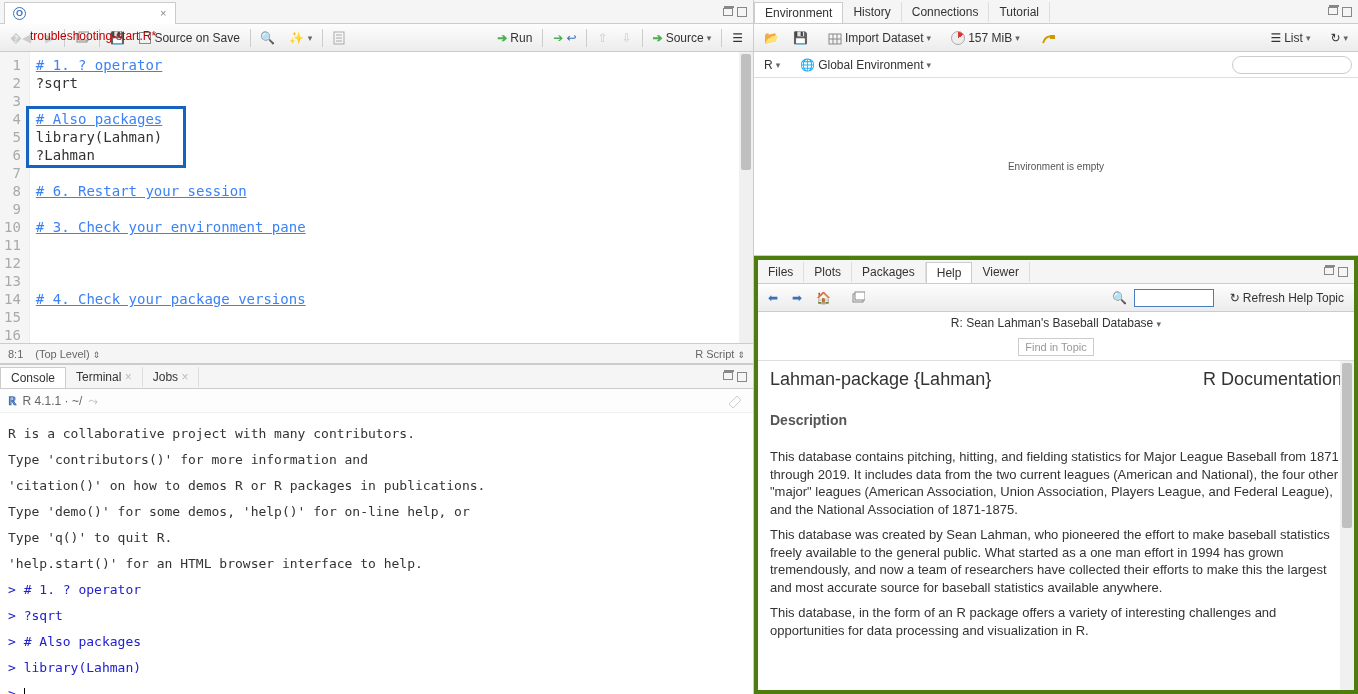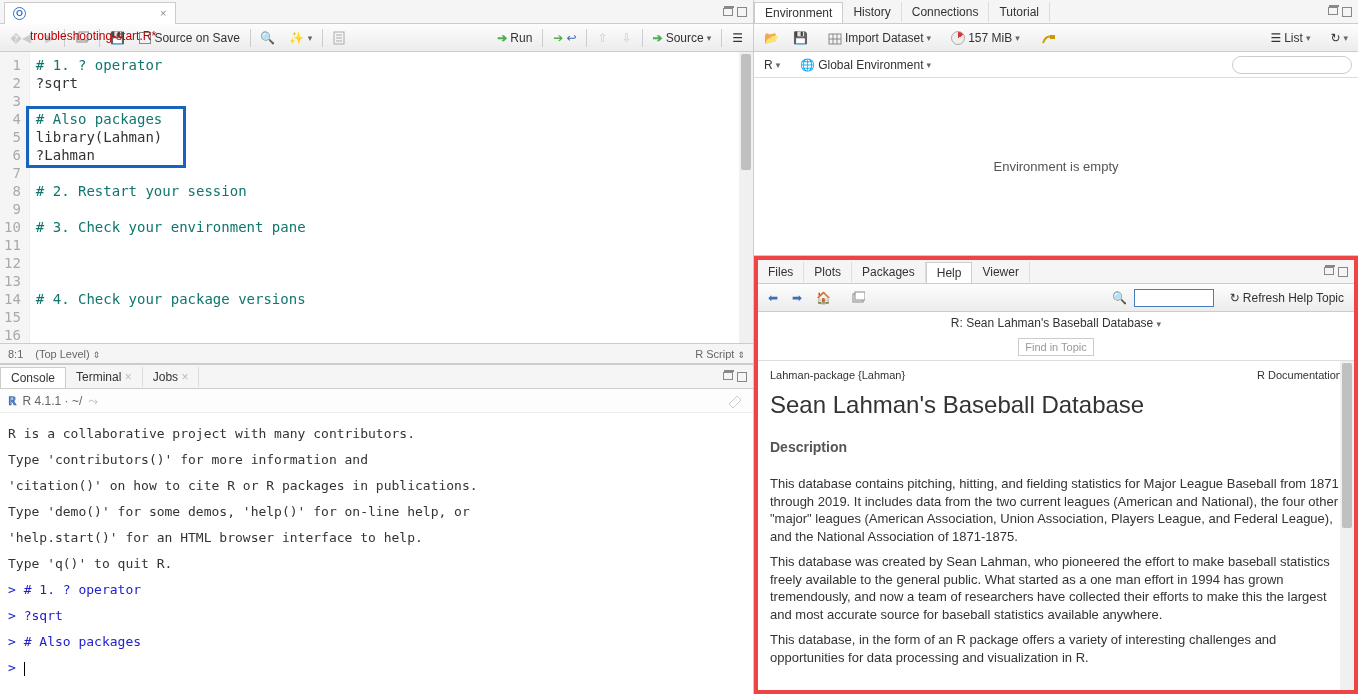--- a/index.html
+++ b/index.html
@@ -22,62 +22,62 @@
 .run-arrow { color: #4caf50; font-weight: bold; }
 .chk { width: 12px; height: 12px; border: 1px solid #888; display: inline-block; }
 .right-push { margin-left: auto; display: flex; gap: 6px; align-items: center; }
 
 
 .editor { display: flex; flex: 1; overflow: hidden; position: relative; font-family: "Lucida Console", Monaco, monospace; font-size: 14px; }
 .gutter { background: #f5f5f5; color: #aaa; text-align: right; padding: 4px 8px 4px 4px; border-right: 1px solid #eee; user-select: none; }
 .gutter div { height: 18px; line-height: 18px; }
 .code { padding: 4px 6px; position: relative; flex: 1; }
 .code-line { height: 18px; line-height: 18px; white-space: pre; }
-.comment { color: #0f766e; }
+.comment { color: #3b82f6; text-decoration: underline; }
 .highlight-box { position: absolute; border: 3px solid #1565c0; pointer-events:none; }
 .scrollbar-v { position: absolute; right: 0; top: 0; width: 14px; height: 100%; background: #f0f0f0; }
 .scrollbar-thumb { background: #c0c0c0; border-radius: 2px; margin: 2px; }
 
 
 .status-line { display: flex; align-items: center; background: #f5f5f5; border-top: 1px solid #ccc; height: 20px; padding: 0 8px; font-size: 11px; color: #666; }
 .status-line .r { margin-left: auto; }
 
 
 .console-pane { flex: 1; display: flex; flex-direction: column; border-top: 1px solid #ccc; }
 .console-info { display: flex; align-items: center; gap: 6px; padding: 3px 8px; background:#fdfdfd; border-bottom: 1px solid #eee; color:#666; font-size:12px; }
 .console-body { flex: 1; padding: 4px 8px; font-family: "Lucida Console", Monaco, monospace; font-size: 13px; overflow: hidden; position:relative;}
 .console-body .prompt { color: #2020d0; }
 .console-body div { line-height: 18px; white-space: pre; margin-top: 8px; }
 .cursor { border-left: 1px solid #000; height: 14px; display: inline-block; vertical-align: middle; }
 
 
 .pane { display: flex; flex-direction: column; border-bottom: 1px solid #ccc; }
 .env-pane { height: 256px; }
-.help-pane { flex: 1; border: 4px solid #ef4444;}
+.help-pane { flex: 1; border: 4px solid #4d7c0f;}
 .pane-tabs { display: flex; align-items: center; background:#f5f5f5; border-bottom:1px solid #ccc; height:24px; position:relative; }
 .pane-tabs .ptab { padding: 3px 10px; border-right: 1px solid #ddd; font-size: 12px; cursor: pointer; }
 .pane-tabs .ptab.active { background: #fff; border-top: 1px solid #ccc; border-left:1px solid #ccc; border-right:1px solid #ccc; margin-bottom:-1px; }
 .pane-right-icons { margin-left: auto; margin-right:6px; display:flex; gap:4px; }
 
 .env-toolbar { display:flex; align-items:center; gap:6px; padding: 3px 6px; background: linear-gradient(#fdfdfd,#ececec); border-bottom:1px solid #ccc; height:28px; font-size:12px; }
 .env-sub { display:flex; align-items:center; gap:6px; padding: 3px 6px; border-bottom:1px solid #ddd; height:26px; font-size:12px;}
 .searchbox { border:1px solid #ccc; border-radius: 10px; padding: 2px 8px 2px 22px; font-size:11px; width: 120px; height:18px; position:relative; background:#fff;}
 .searchbox-wrap { position: relative; margin-left: auto; }
 .searchbox-wrap .mag { position:absolute; left:6px; top:2px; color:#aaa; font-size:11px;}
-.env-body { flex:1; display:flex; align-items:center; justify-content:center; color:#555; font-size:13px;}
+.env-body { flex:1; display:flex; align-items:center; justify-content:center; color:#555; font-size:10px;}
 
 .help-toolbar { display:flex; align-items:center; gap:6px; padding: 3px 6px; background: linear-gradient(#fdfdfd,#ececec); border-bottom:1px solid #ccc; height:28px; font-size:12px;}
 .help-toolbar input[type="text"] { border:1px solid #4a7dbb; height:18px; width:80px; font-size:11px; padding:0 3px;}
 .help-crumb { display:flex; align-items:center; gap:8px; padding: 4px 8px; border-bottom:1px solid #ddd; font-size:12px;flex-direction:column;}
 .findtopic { border:1px solid #ccc; color:#999; padding:2px 6px; font-size:11px;}
 .help-body { flex:1; padding: 6px 12px; overflow:hidden; font-size:13px; position:relative;}
 .help-body h2 { font-size: 24px; font-weight: normal; margin: 8px 0 12px 0; font-family: Arial, sans-serif;}
 .help-body h3 { font-size: 14px; font-weight: bold; color:#555; margin: 20px 0;}
 .help-body p { margin: 8px 0; line-height: 1.35; font-size:13px;}
-.help-head-row { display:flex; justify-content:space-between; font-size:11px; padding:2px 0;}
+.help-head-row { display:flex; justify-content:space-between; font-size:18px; padding:2px 0;}
 .mem-gauge { width: 14px; height: 14px; border-radius: 50%; background: conic-gradient(#d33 0 60deg, #eee 60deg 360deg); display:inline-block; border:1px solid #aaa;}
 .small-arrow { font-size: 9px; color: #666; }
 .window-icon { width:10px; height:8px; border:1px solid #888; display:inline-block; position:relative;}
 .window-icon::before { content:""; position:absolute; top:-3px; left:0; width:10px; height:2px; background:#888;}
 .max-icon { width:10px; height:10px; border:1px solid #888; display:inline-block;}
 svg { display:block; }
 </style>
 </head>
 <body>
 
@@ -169,21 +169,21 @@
           </div>
         <div class="code" id="code-area">
           <div class="highlight-box" style="left:-4px; top:54px; width:160px; height:62px;"></div>
         <div class="code-line"><span class="comment"># 1. ? operator</span></div>
             <div class="code-line">?sqrt</div>
             <div class="code-line"></div>
             <div class="code-line"><span class="comment"># Also packages</span></div>
             <div class="code-line">library(Lahman)</div>
             <div class="code-line">?Lahman</div>
             <div class="code-line"></div>
-            <div class="code-line"><span class="comment"># 2. Restart your session</span></div>
+            <div class="code-line"><span class="comment"># 6. Restart your session</span></div>
             <div class="code-line"></div>
             <div class="code-line"><span class="comment"># 3. Check your environment pane</span></div>
             <div class="code-line"></div>
             <div class="code-line"></div>
             <div class="code-line"></div>
             <div class="code-line"><span class="comment"># 4. Check your package versions</span></div>
             <div class="code-line"></div>
             <div class="code-line"></div>
           </div>
         <div class="scrollbar-v">
@@ -213,29 +213,30 @@
         <span style="color:#bbb;">⤳</span>
         <span style="margin-left:auto;">
             <svg width="18" height="14">
               <path d="M2 10 L10 2 L14 6 L6 14 Z" fill="none" stroke="#ccc"></path>
             </svg>
           </span>
       </div>
       <div class="console-body" id="console-body">
           <div>R is a collaborative project with many contributors.</div>
           <div>Type 'contributors()' for more information and</div>
-          <div>'citation()' on how to cite R or R packages in publications.</div>
+          <div>'citation()' on how to demos R or R packages in publications.</div>
           <div></div>
           <div>Type 'demo()' for some demos, 'help()' for on-line help, or</div>
+          <div>Type 'q()' to quit R.</div>
           <div>'help.start()' for an HTML browser interface to help.</div>
-          <div>Type 'q()' to quit R.</div>
           <div></div>
           <div><span class="prompt">&gt; # 1. ? operator</span></div>
           <div><span class="prompt">&gt; ?sqrt</span></div>
           <div><span class="prompt">&gt; # Also packages</span></div>
+          <div><span class="prompt">&gt; library(Lahman)</span></div>
           <div><span class="prompt">&gt; </span><span class="cursor"></span></div>
         </div>
     </div>
   </div>
 
   <div class="right-col">
 
     <div class="pane env-pane">
       <div class="pane-tabs">
         <div class="ptab active">Environment</div>
@@ -333,21 +334,20 @@
       </div>
       <div class="help-crumb">
         <span><span>R: Sean Lahman's Baseball Database</span> <span class="small-arrow">▾</span></span>
         <span class="findtopic">Find in Topic</span>
       </div>
       <div class="help-body">
         <div class="help-head-row">
           <span>Lahman-package {Lahman}</span>
           <span>R Documentation</span>
         </div>
-        <h2>Sean Lahman's Baseball Database</h2>
         <h3>Description</h3>
         <p>This database contains pitching, hitting, and fielding statistics for Major League Baseball from 1871 through 2019. It includes data from the two current leagues (American and National), the four other "major" leagues (American Association, Union Association, Players League, and Federal League), and the National Association of 1871-1875.</p>
         <p>This database was created by Sean Lahman, who pioneered the effort to make baseball statistics freely available to the general public. What started as a one man effort in 1994 has grown tremendously, and now a team of researchers have collected their efforts to make this the largest and most accurate source for baseball statistics available anywhere.</p>
         <p>This database, in the form of an R package offers a variety of interesting challenges and opportunities for data processing and visualization in R.</p>
         <div class="scrollbar-v" style="top:0;">
             <div class="scrollbar-thumb" style="height:50%;"></div>
           </div>
       </div>
     </div>
   </div>

